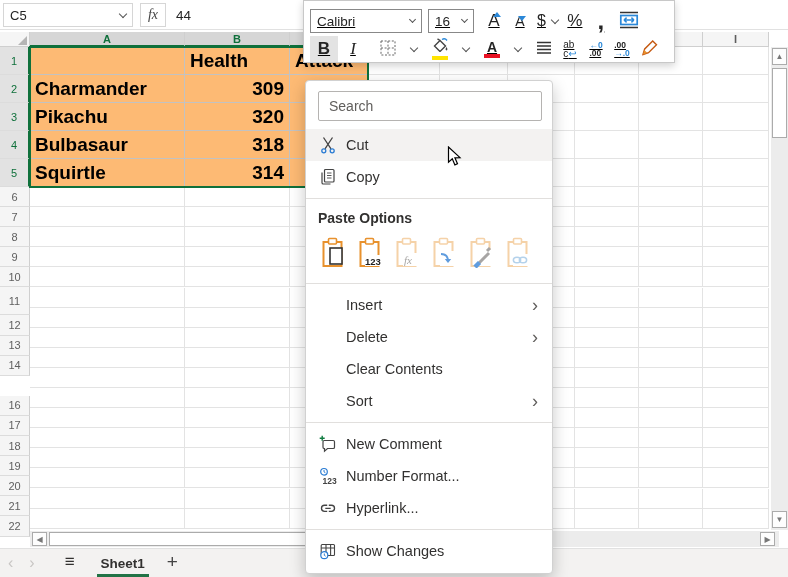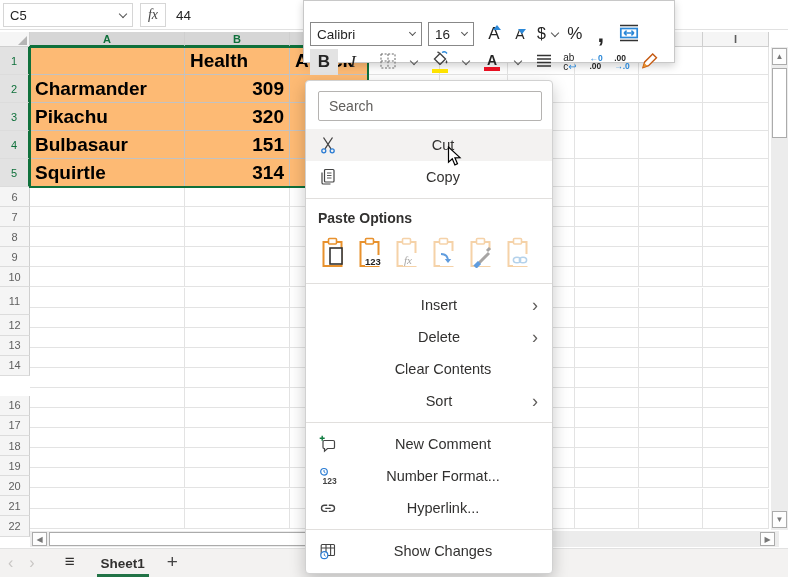--- a/index.html
+++ b/index.html
@@ -23,21 +23,21 @@
   #rowheads { position:absolute; left:0; top:47px; width:30px; }
   .rowh { width:30px; background:#f5f5f5; border-right:1px solid #cfcfcf; border-bottom:1px solid #dcdcdc; font-size:11px; color:#5e5e5e; display:flex; align-items:center; justify-content:center; }
   .rowh.sel { background:#e2e2e2; color:#0f703b; border-right:2px solid #0f703b; }
   #cells { position:absolute; left:30px; top:47px; }
   .cell { position:absolute; border-right:1px solid #e3e3e3; border-bottom:1px solid #e3e3e3; font-size:19px; font-weight:bold; color:#000; display:flex; align-items:center; padding:0 5px; white-space:nowrap; overflow:hidden; background:#fff; }
   .cell.sel { background:#fdba74; border-color:#c2c2c2; }
   .cell.num { justify-content:flex-end; }
   #selbox { position:absolute; border:2px solid #0f703b; pointer-events:none; }
 
   
-  #minitb { position:absolute; left:303px; top:0; width:372px; height:63px; background:#fff; border:1px solid #c8c8c8; box-shadow:0 3px 8px rgba(0,0,0,.18); z-index:30; padding:19px 6px; }
+  #minitb { position:absolute; left:303px; top:0; width:372px; height:63px; background:#fff; border:1px solid #c8c8c8; box-shadow:0 3px 8px rgba(0,0,0,.18); z-index:30; padding:6px 6px;text-decoration:underline; }
   .tbrow { height:28px; display:flex; align-items:center; gap:2px; }
   .tbtn { height:26px; min-width:24px; display:flex; align-items:center; justify-content:center; color:#252525; font-size:15px; padding:0 3px; cursor:default; }
   .combo { border:1px solid #888; height:24px; display:flex; align-items:center; font-size:13.5px; color:#252525; padding:0 6px; }
   .combo .chev { margin-left:auto; width:5px; height:5px; }
   #fontcombo { width:112px; }
   #sizecombo { width:46px; margin-left:4px; margin-right:6px; }
   .bigA { font-size:17px; font-weight:500; position:relative; }
   .caret-up, .caret-dn { position:absolute; right:-1px; top:1px; width:0; height:0; border-left:4px solid transparent; border-right:4px solid transparent; }
   .caret-up { border-bottom:5px solid #2b88d8; }
   .caret-dn { border-top:5px solid #2b88d8; top:3px; }
@@ -53,21 +53,21 @@
   .chevbtn { width:12px; }
 
   
   #ctxmenu { position:absolute; left:305px; top:80px; width:248px; background:#fff; border:1px solid #d1d1d1; border-radius:4px; box-shadow:0 6px 16px rgba(0,0,0,.22); z-index:40; padding:8px 0 6px; }
   #msearch { display:block; width:224px; margin:2px 12px 8px; height:30px; border:1px solid #b5b3b1; border-radius:2px; font-size:14px; padding:0 10px; color:#252525; font-family:"Liberation Sans",sans-serif; outline:none; }
   #msearch::placeholder { color:#605e5c; }
   .mitem { height:32px; display:flex; align-items:center; padding:0 12px; font-size:14.5px; color:#323130; cursor:default; }
   .mitem.hover { background:#f3f2f1; }
   .micon { width:20px; height:20px; margin-right:8px; flex:0 0 20px; display:flex; align-items:center; justify-content:center; }
   .micon svg { width:18px; height:18px; }
-  .mlabel { flex:1;text-align:center; }
+  .mlabel { flex:1; }
   .noicon { padding-left:40px; }
   .subarr { color:#605e5c; font-size:18px; line-height:14px; margin-right:2px; }
   .mdivider { height:1px; background:#e1dfdd; margin:5px 0; }
   .msection { font-size:14px; font-weight:bold; color:#323130; padding:6px 12px 4px; }
   #pasterow { display:flex; gap:9px; padding:6px 12px 10px; }
   .pbtn { width:28px; height:32px; display:flex; align-items:center; justify-content:center; }
   .pbtn svg { width:27px; height:31px; }
 
   
   #vscroll { position:absolute; left:771px; top:47px; width:17px; height:483px; background:#ececec; }
@@ -162,21 +162,21 @@
     <div class="cell sel" style="left: 0px; top: 56px; width: 155px; height: 28px;">Pikachu</div>
     <div class="cell sel num" style="left: 155px; top: 56px; width: 105px; height: 28px;">320</div>
     <div class="cell sel" style="left: 260px; top: 56px; width: 78px; height: 28px;"></div>
     <div class="cell" style="left: 338px; top: 56px; width: 72px; height: 28px;"></div>
     <div class="cell" style="left: 410px; top: 56px; width: 68px; height: 28px;"></div>
     <div class="cell" style="left: 478px; top: 56px; width: 67px; height: 28px;"></div>
     <div class="cell" style="left: 545px; top: 56px; width: 64px; height: 28px;"></div>
     <div class="cell" style="left: 609px; top: 56px; width: 64px; height: 28px;"></div>
     <div class="cell" style="left: 673px; top: 56px; width: 66px; height: 28px;"></div>
     <div class="cell sel" style="left: 0px; top: 84px; width: 155px; height: 28px;">Bulbasaur</div>
-    <div class="cell sel num" style="left: 155px; top: 84px; width: 105px; height: 28px;">151</div>
+    <div class="cell sel num" style="left: 155px; top: 84px; width: 105px; height: 28px;">318</div>
     <div class="cell sel" style="left: 260px; top: 84px; width: 78px; height: 28px;"></div>
     <div class="cell" style="left: 338px; top: 84px; width: 72px; height: 28px;"></div>
     <div class="cell" style="left: 410px; top: 84px; width: 68px; height: 28px;"></div>
     <div class="cell" style="left: 478px; top: 84px; width: 67px; height: 28px;"></div>
     <div class="cell" style="left: 545px; top: 84px; width: 64px; height: 28px;"></div>
     <div class="cell" style="left: 609px; top: 84px; width: 64px; height: 28px;"></div>
     <div class="cell" style="left: 673px; top: 84px; width: 66px; height: 28px;"></div>
     <div class="cell sel" style="left: 0px; top: 112px; width: 155px; height: 28px;">Squirtle</div>
     <div class="cell sel num" style="left: 155px; top: 112px; width: 105px; height: 28px;">314</div>
     <div class="cell sel" style="left: 260px; top: 112px; width: 78px; height: 28px;"></div>

